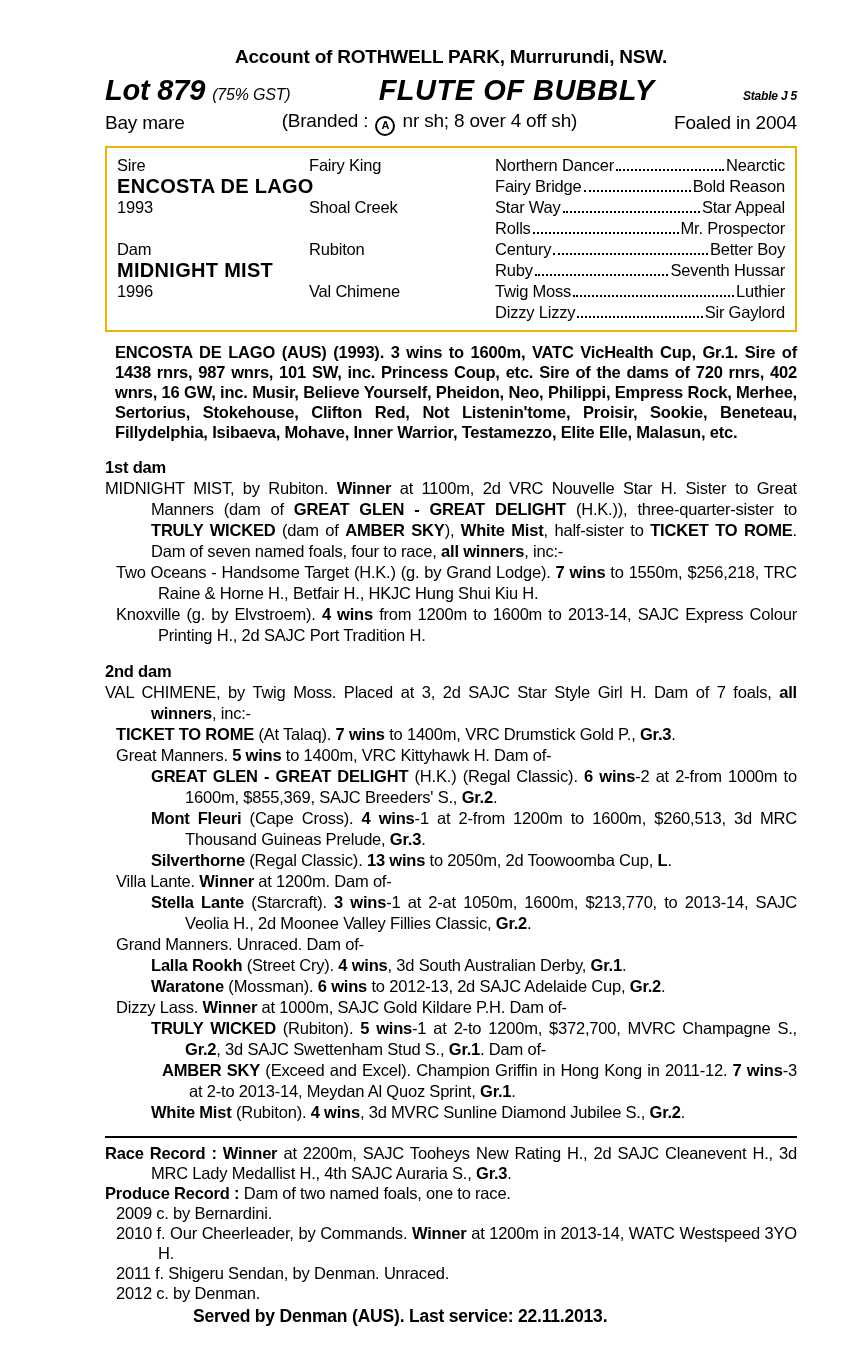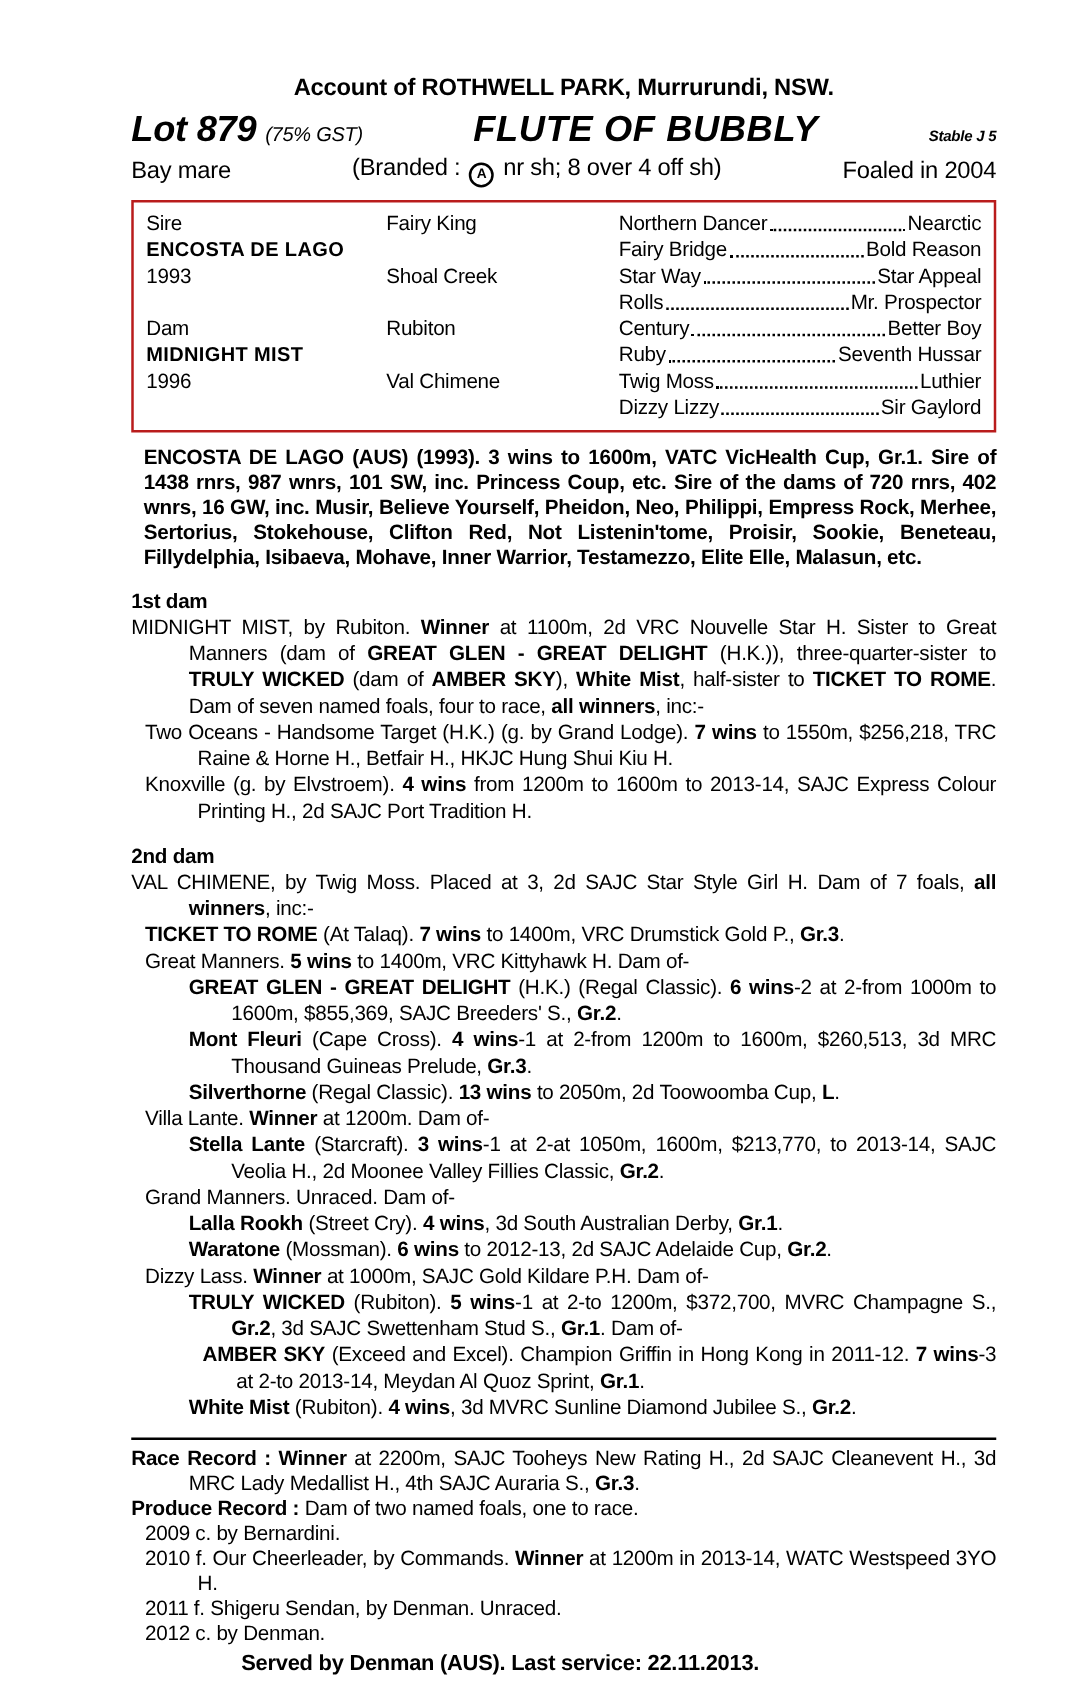--- a/index.html
+++ b/index.html
@@ -3,42 +3,42 @@
 <meta charset="utf-8">
 <style>
   html, body { margin:0; padding:0; }
   body {
     width:860px; height:1356px;
     background:#ffffff; color:#000000;
     font-family:"Liberation Sans", sans-serif;
     position:relative;
     letter-spacing:-0.2px;
   }
-  .page { position:absolute; left:105px; top:60px; width:692px; }
+  .page { position:absolute; left:105px; top:46px; width:692px; }
 
   
   .account { text-align:center; font-weight:700; font-size:19px; margin-bottom:6px; }
   .lot-row { display:flex; align-items:baseline;font-style:italic; }
   .lot-label { font-size:29px; font-weight:800; white-space:nowrap; }
   .gst { font-size:16px; margin-left:7px; white-space:nowrap; }
   .horse-name { flex:1; text-align:center; font-size:29px; font-weight:800; letter-spacing:0.5px; white-space:nowrap; }
   .stable { font-size:12px; font-weight:700; white-space:nowrap; }
   .desc-row { display:flex; align-items:center; font-size:19px; margin-top:3px; }
   .brand-mid { flex:1; text-align:center; }
   .brand-symbol {
     display:inline-block; width:16px; height:16px; line-height:15px;
     border:2px solid #000; border-radius:50%; font-size:11px; font-weight:700;
     text-align:center; vertical-align:-2px; margin:0 2px; letter-spacing:0;
   }
 
   
-  .ped-box { border:2px solid #b91c1c; margin-top:10px; padding:7px 10px; }
+  .ped-box { border:2px solid #eab308; margin-top:10px; padding:7px 10px; }
   .ped-grid { display:grid; grid-template-columns:192px 186px 1fr; grid-auto-rows:21px; font-size:16.5px; }
   .ped-cell { white-space:nowrap; align-self:center; }
-  .ped-name { font-weight:800; font-size:16px; letter-spacing:0.3px; }
+  .ped-name { font-weight:800; font-size:20px; letter-spacing:0.3px; }
   .leader { display:flex; }
   .leader span { white-space:nowrap; }
   .dots { flex:1; border-bottom:2px dotted #000; margin:0 2px 4px 2px; align-self:flex-end; min-width:10px; }
 
   
   .sire-para { font-weight:700; font-size:16.5px; line-height:20px; text-align:justify; margin:10px 0 0 10px; }
   .section-heading { font-weight:700; font-size:16.5px; margin-top:15px; line-height:21px; }
   .para { font-size:16.5px; line-height:21px; text-align:justify; margin:0; }
   .para .b { font-weight:700; }
   .lv0 { padding-left:46px; text-indent:-46px; }

